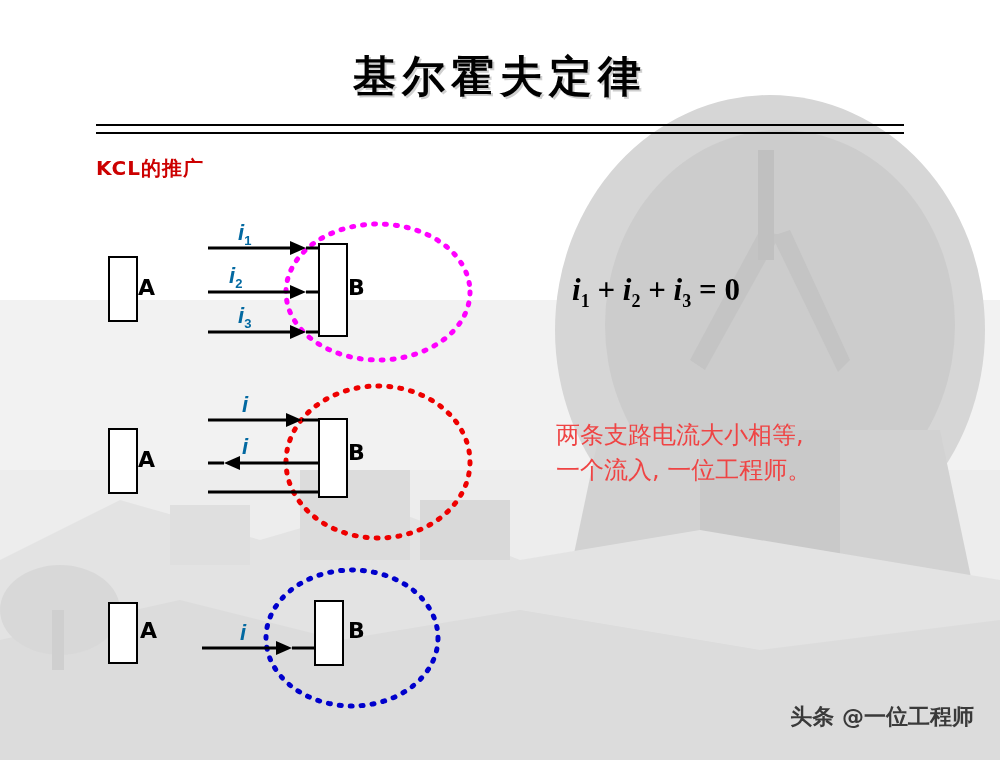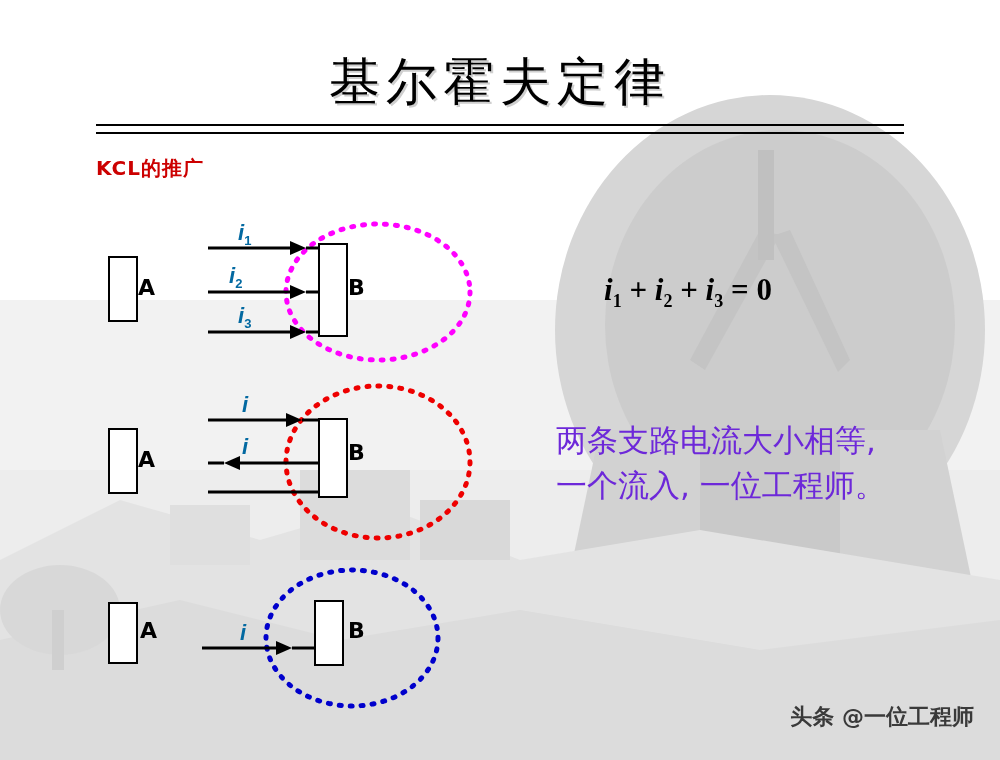--- a/index.html
+++ b/index.html
@@ -30,22 +30,22 @@
   .bg svg { display:block; }
 
   
   .title {
     position: absolute;
     top: 48px;
     left: 0;
     width: 1000px;
     text-align: center;
     font-family: "DejaVu Sans", sans-serif;
-    font-size: 51px;
-    font-weight: normal;
+    font-size: 43px;
+    font-weight: bold;
     letter-spacing: 6px;
     color: #000000;
     text-shadow: 2px 2px 0 #cfcfcf;
   }
   .title-rule {
     position: absolute;
     left: 96px;
     top: 124px;
     width: 808px;
     height: 6px;
@@ -96,30 +96,29 @@
   }
 
   
   .eq {
     position: absolute;
     font-family: "Liberation Serif", serif;
     font-size: 31px;
     font-weight: bold;
     color: #000;
     white-space: nowrap;
-    margin-left: 32px;
   }
   .eq i { font-style: italic; }
   .eq sub { font-size: 18px; font-style: normal; font-weight: bold; }
 
   .note {
     position: absolute;
     font-family: "DejaVu Sans", sans-serif;
-    font-size: 31px;
-    color: #6d28d9;
+    font-size: 24px;
+    color: #ef4444;
     line-height: 1.45;
     white-space: nowrap;
   }
   .note i { font-family: "Liberation Serif", serif; font-style: italic; font-weight: bold; }
 
   
   .watermark {
     position: absolute;
     right: 26px;
     bottom: 28px;

